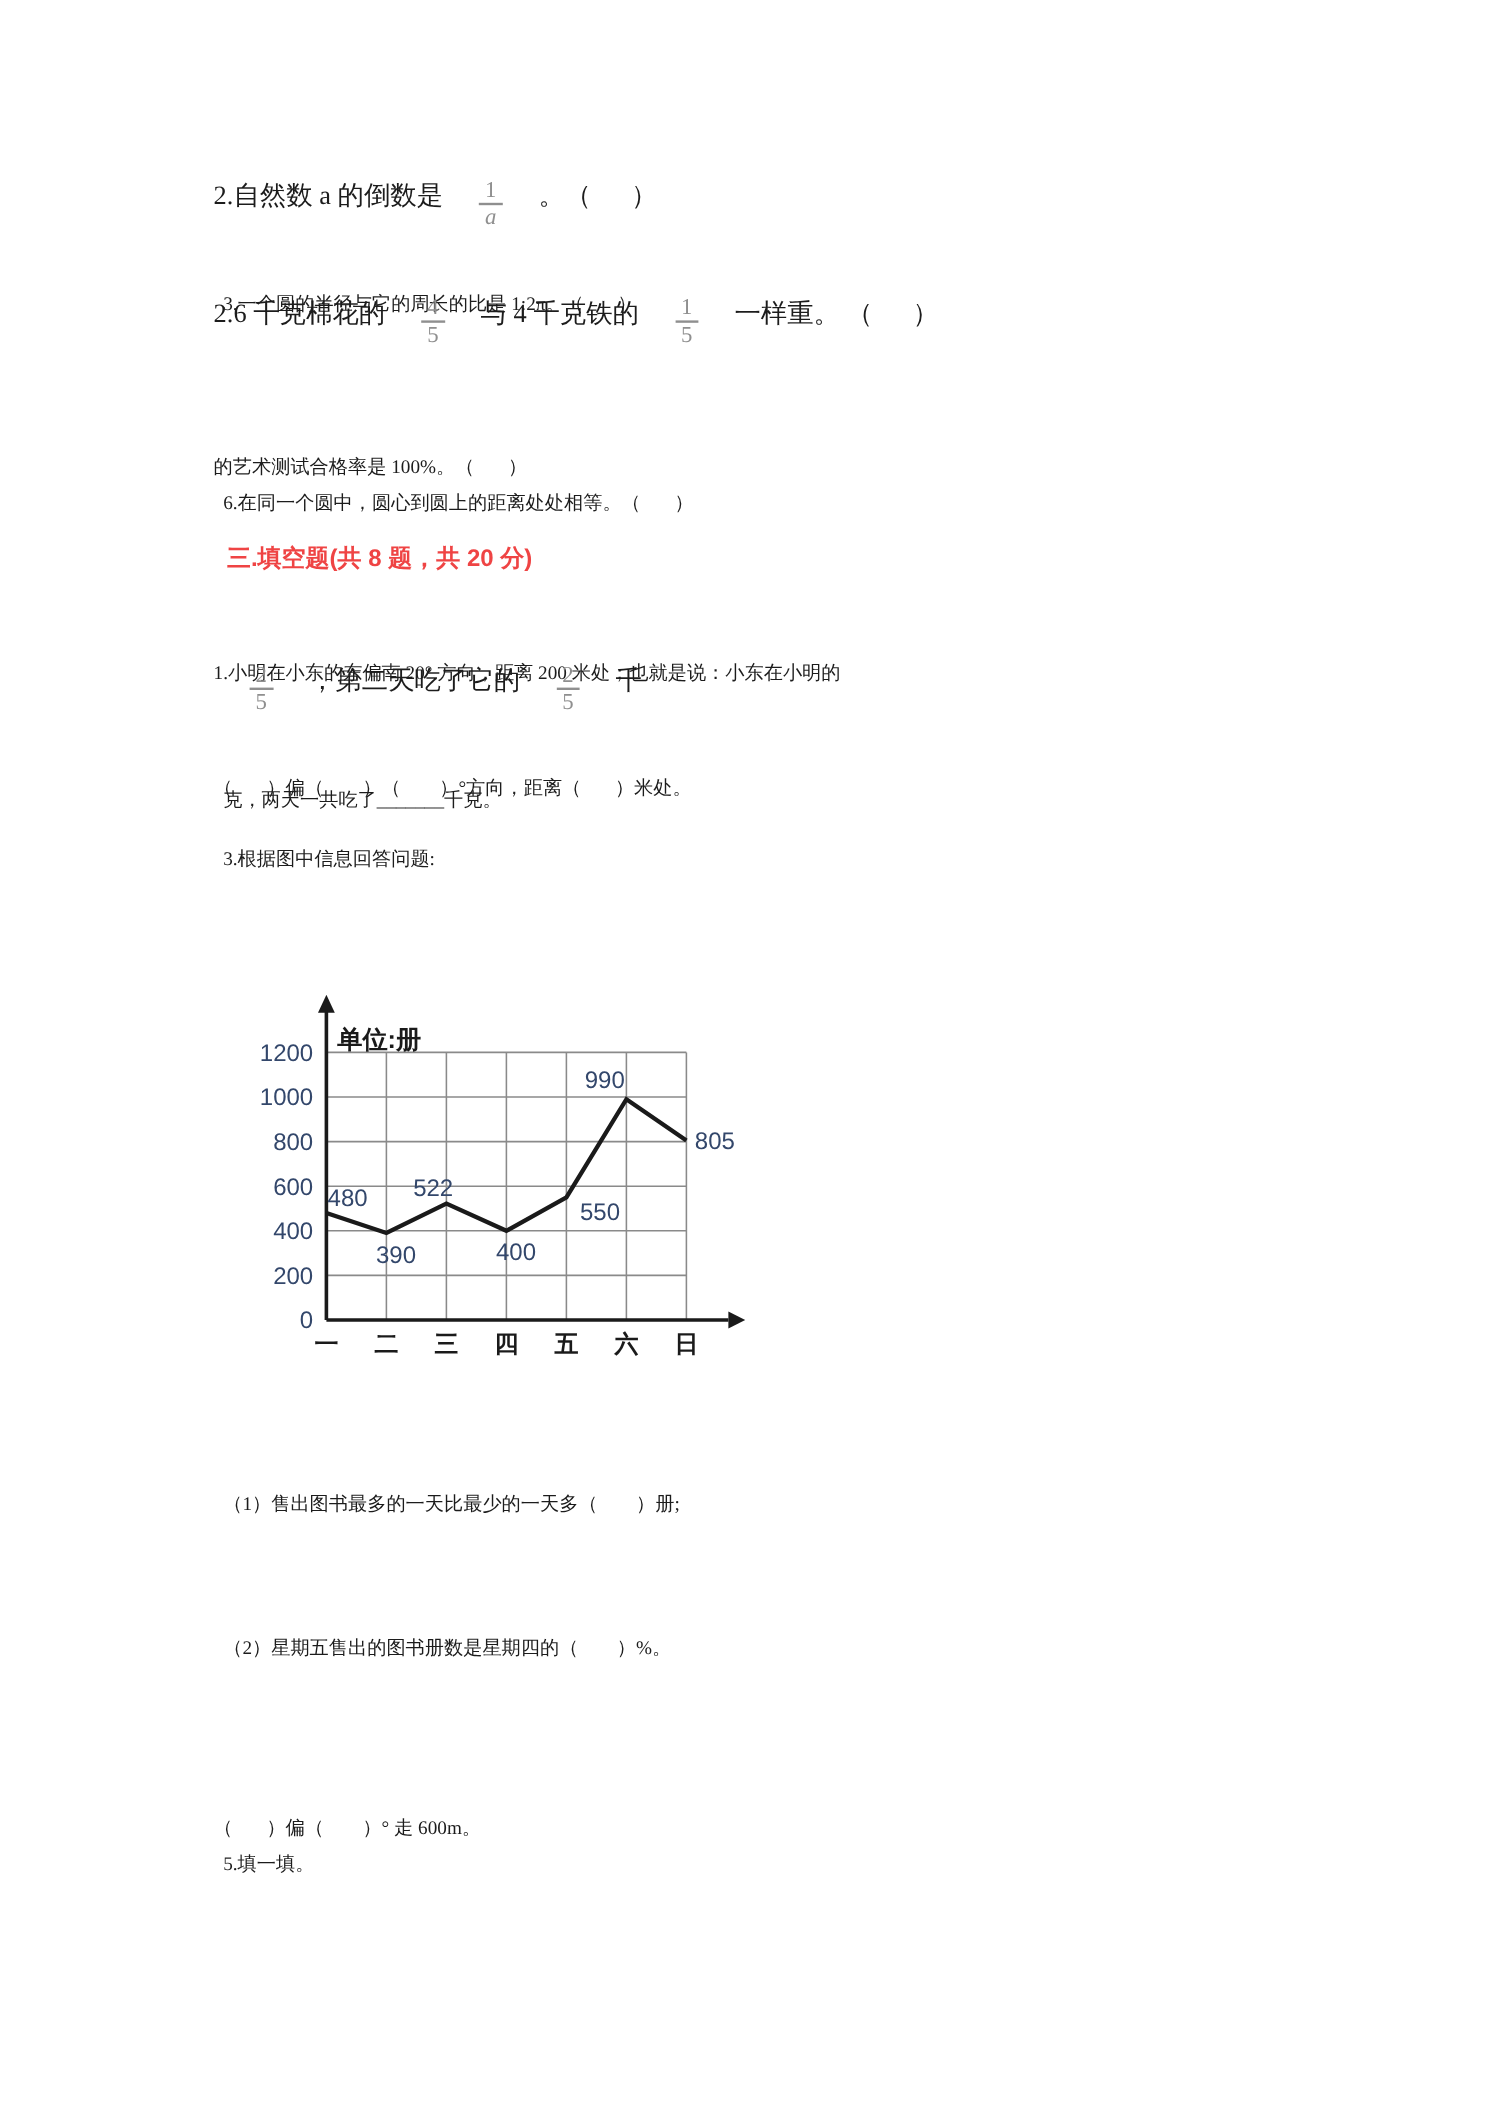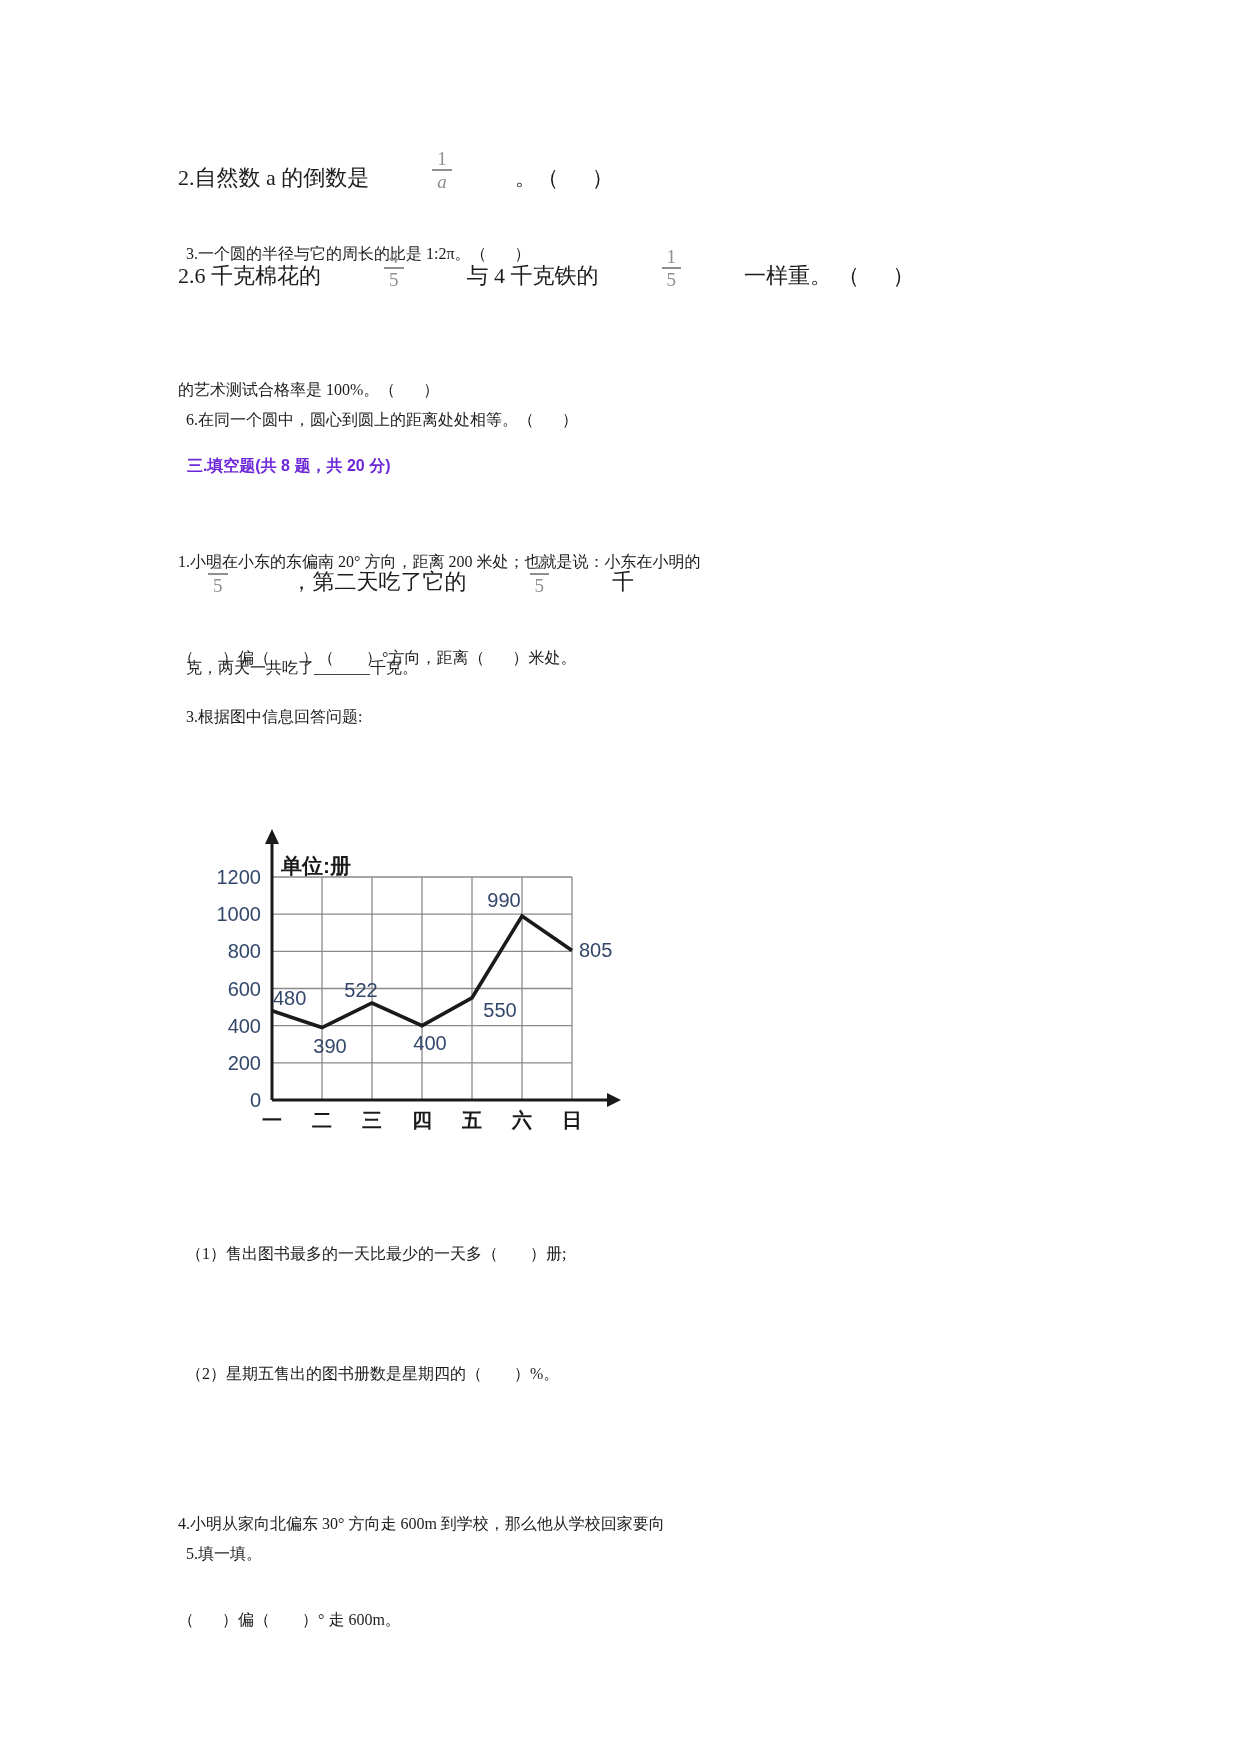--- a/index.html
+++ b/index.html
@@ -3,33 +3,33 @@
 <meta charset="utf-8">
 <style>
   html,body{margin:0;padding:0;}
   body{
     width:1241px;height:1755px;background:#ffffff;position:relative;
     font-family:"Liberation Serif", serif;color:#1c1c1c;
     overflow:hidden;
   }
   .abs{position:absolute;left:178px;width:800px;}
   .q{font-size:16px;line-height:32px;white-space:pre-wrap;}
-  .row{display:flex;align-items:flex-end;white-space:pre-wrap;font-size:22px;gap:33px;}
+  .row{display:flex;align-items:flex-start;white-space:pre-wrap;font-size:22px;}
   .ln{display:block;}
   .frac{
     display:inline-flex;flex-direction:column;align-items:center;
     color:#8f8f8f;font-size:19px;line-height:1.12;margin:0 30px;
     font-family:"Liberation Serif", serif;
   }
   .frac .num{border-bottom:2px solid #8f8f8f;padding:0 5px;}
   .frac .den{padding:0 5px;}
   .den-italic{font-style:italic;}
   .heading{
     font-family:"Liberation Sans", sans-serif;font-weight:bold;
-    font-size:16px;line-height:34px;white-space:pre-wrap;color:#6d28d9;
+    font-size:20px;line-height:34px;white-space:pre-wrap;color:#ef4444;
   }
   .chart-wrap{position:absolute;left:177px;top:745px;width:480px;height:400px;}
   .ytick{font-family:"Liberation Sans",sans-serif;font-size:20px;fill:#33476b;}
   .xtick{font-family:"Liberation Sans",sans-serif;font-size:20px;font-weight:bold;fill:#1a1a1a;}
   .dlabel{font-family:"Liberation Sans",sans-serif;font-size:20px;fill:#33476b;}
   .ctitle{font-family:"Liberation Sans",sans-serif;font-size:21px;font-weight:bold;fill:#1a1a1a;}
 </style>
 </head>
 <body>
 
@@ -142,19 +142,18 @@
 </div>
 
 <div class="abs q" style="top:1206px">
   <span>（1）售出图书最多的一天比最少的一天多（        ）册;</span>
 </div>
 <div class="abs q" style="top:1326px">
   <span>（2）星期五售出的图书册数是星期四的（        ）%。</span>
 </div>
 
 <div class="abs q" style="top:1444px">
-  <span class="ln">4.小明从家向北偏东 30° 方向走 600m 到学校，那么他从学校回家要向</span>
   <span class="ln">（       ）偏（        ）° 走 600m。</span>
 </div>
 
 <div class="abs q" style="top:1506px">
   <span>5.填一填。</span>
 </div>
 
 </body></html>

